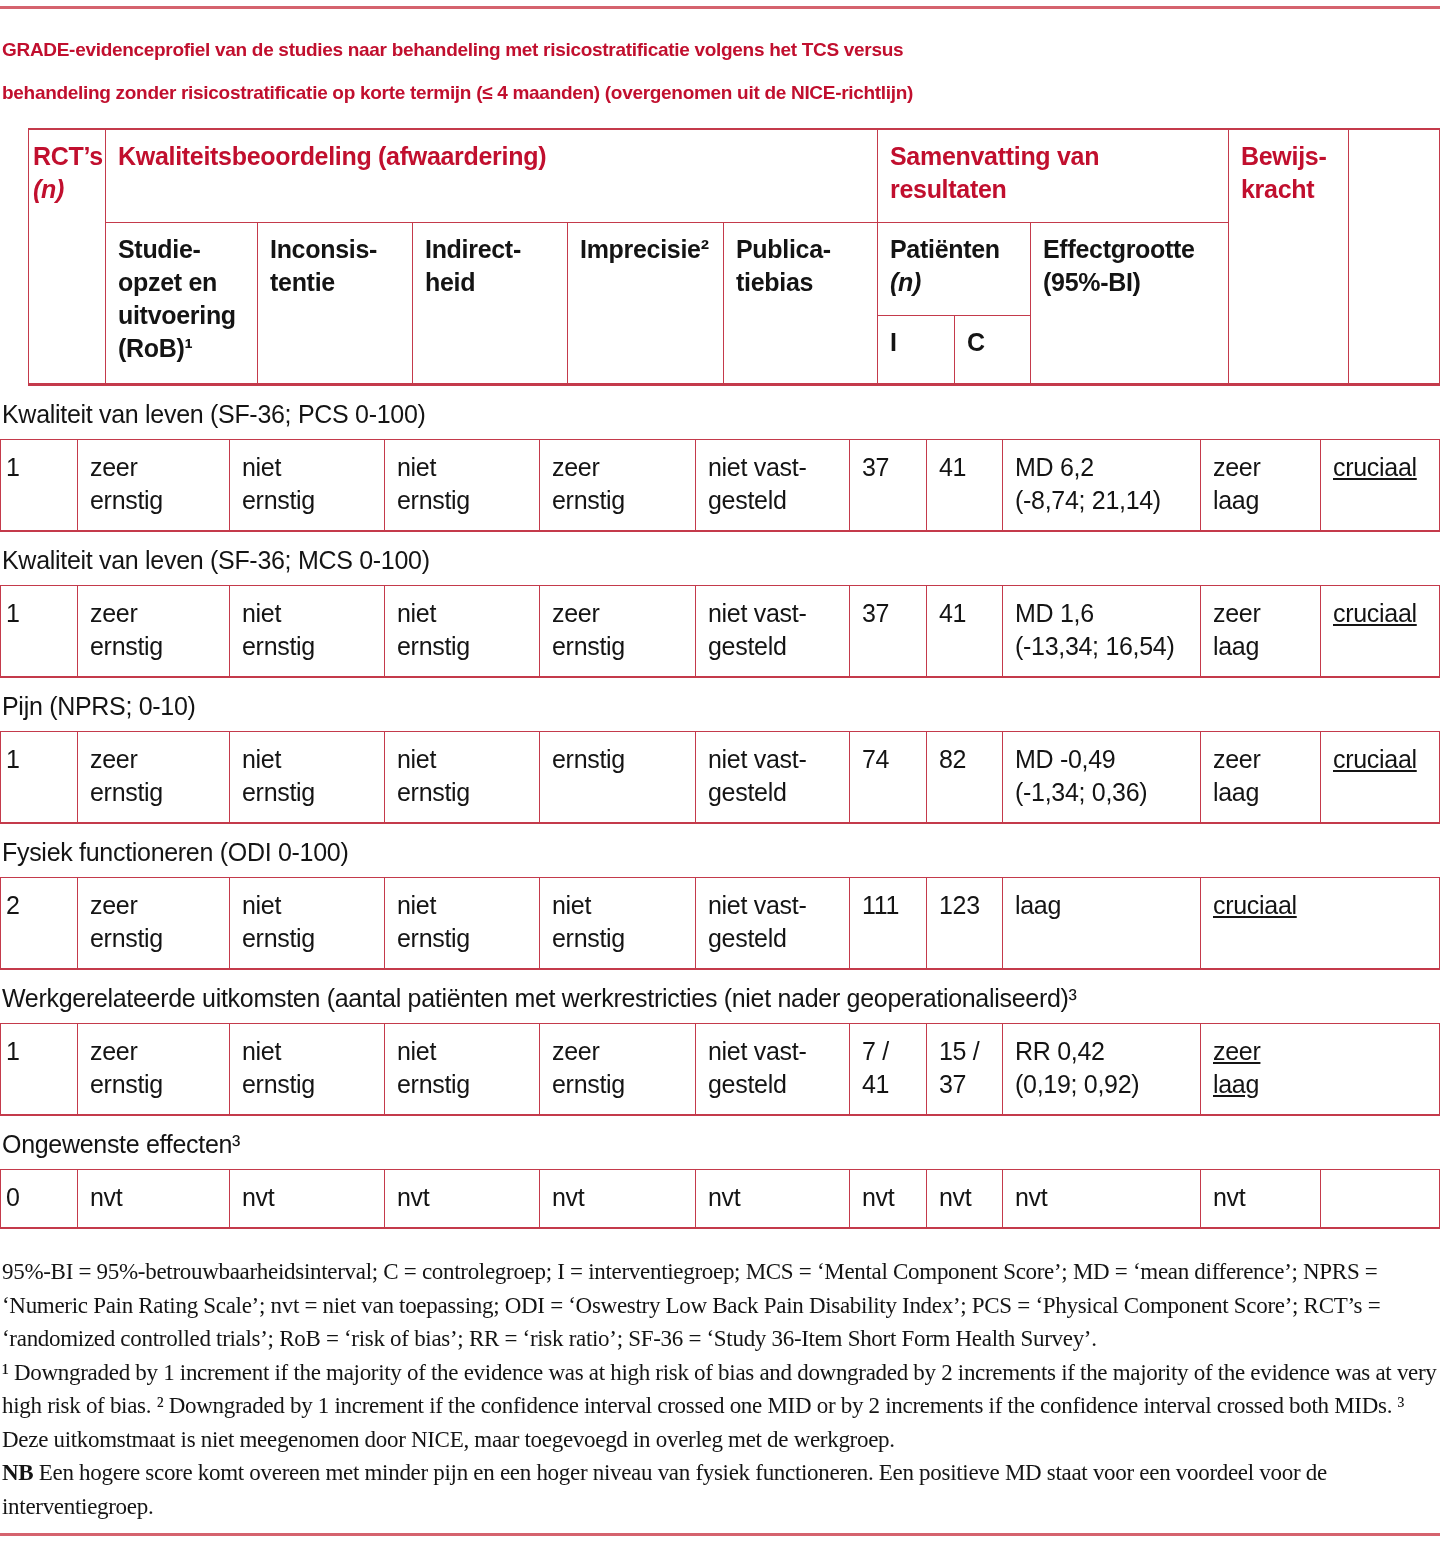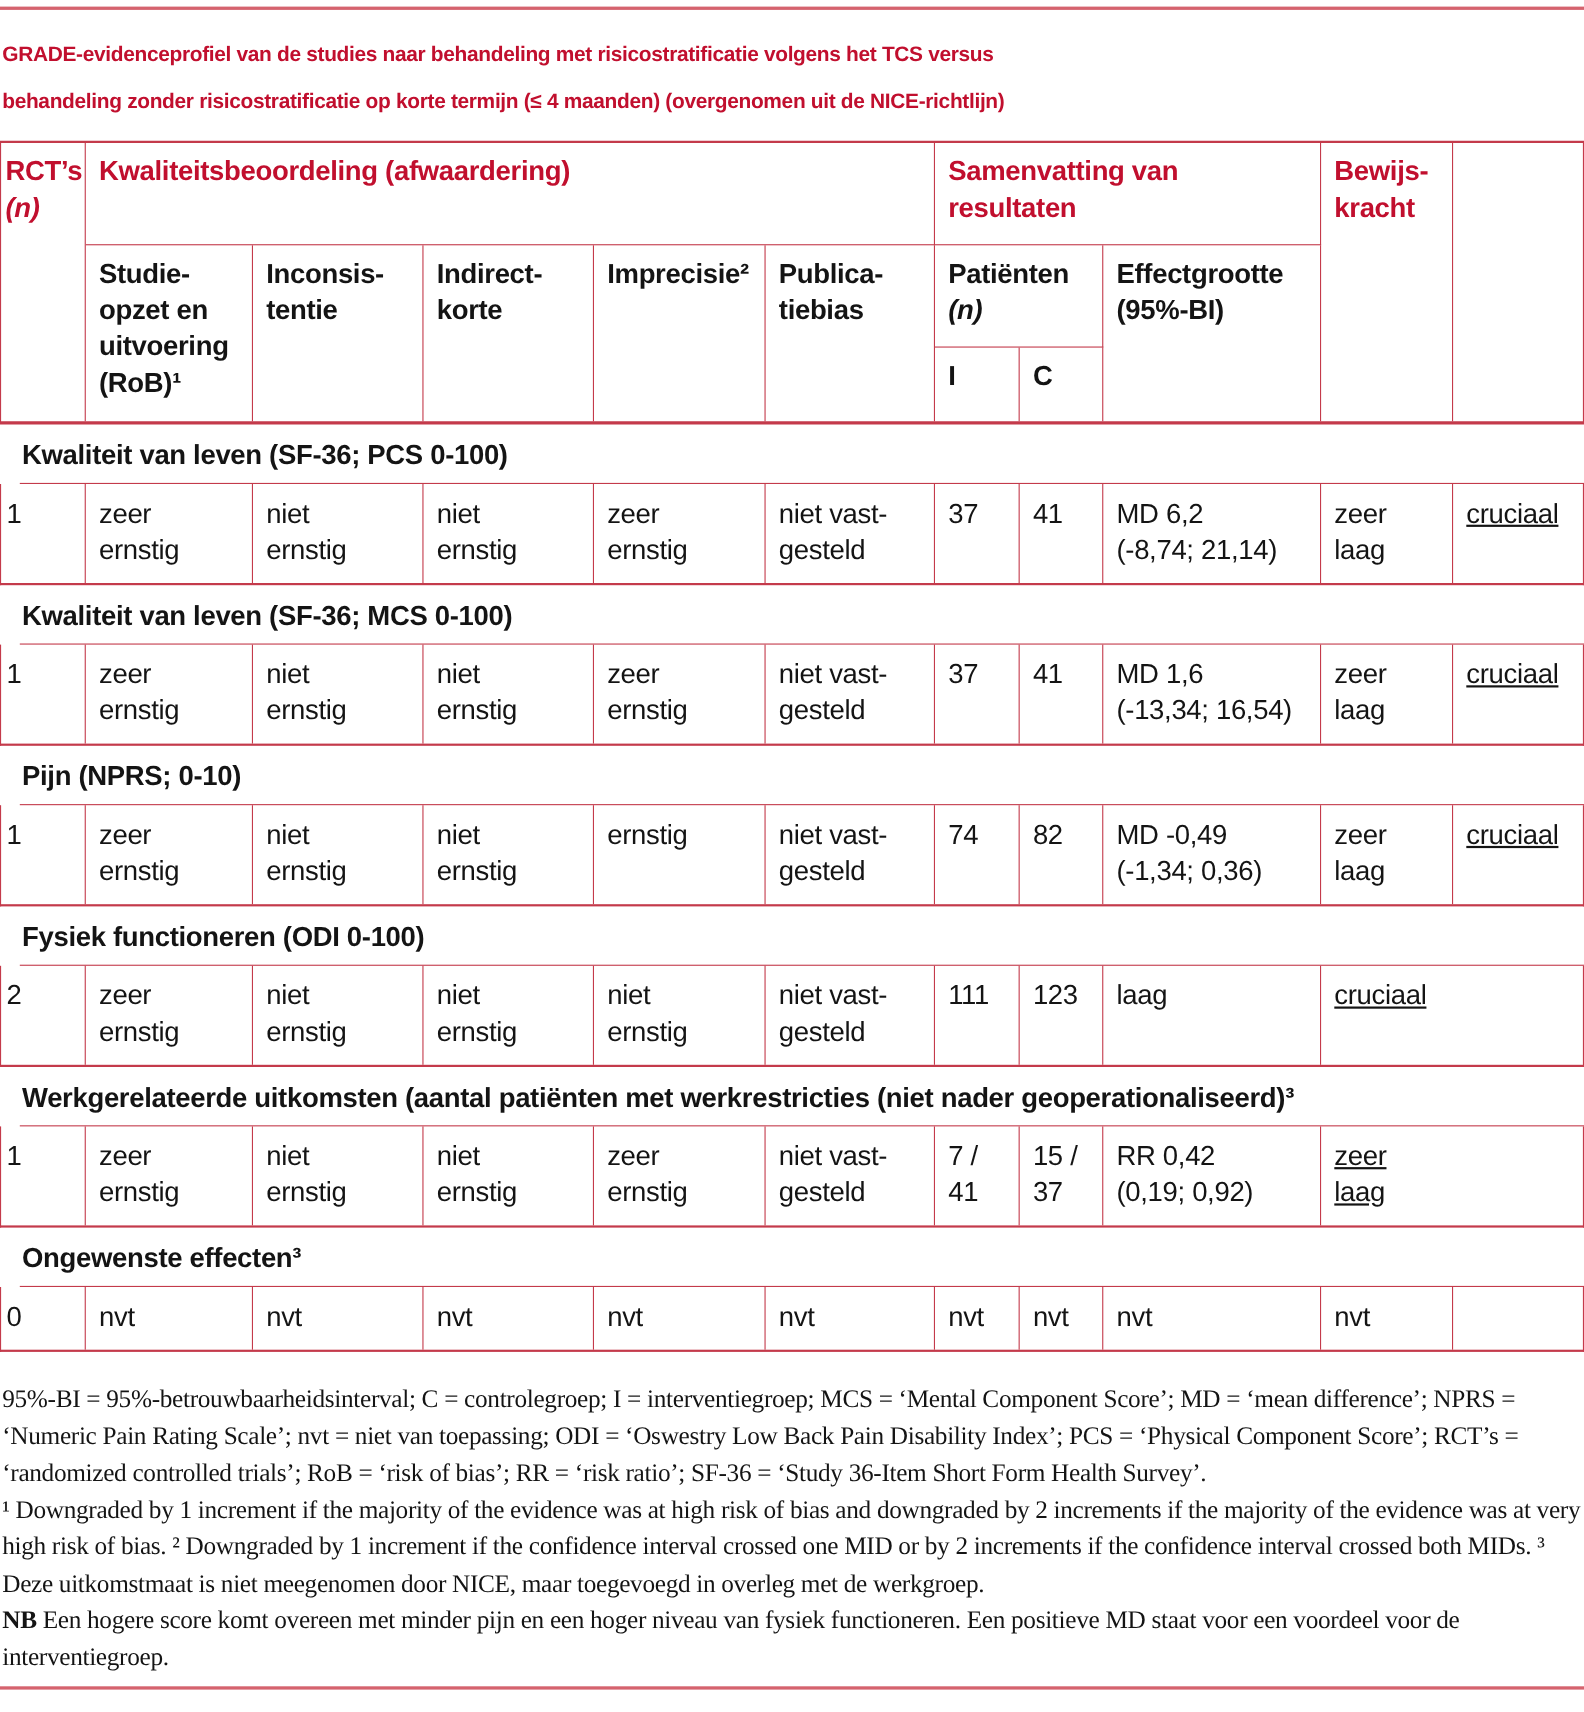--- a/index.html
+++ b/index.html
@@ -26,21 +26,21 @@
   }
 
   
   .thead{
     display:grid;grid-template-columns:var(--cols);
     grid-template-rows:93px 93px 67px;
     border-top:2px solid var(--line);
     border-bottom:3px solid var(--line);
     border-left:1.5px solid var(--line);
     border-right:1.5px solid var(--line);
-    font-weight:bold;font-size:25px;line-height:33px;
+    font-weight:bold;font-size:25px;line-height:33px;margin-left:28px;
   }
   .hcell{
     border-right:1.5px solid var(--line);
     padding:10px 8px 4px 12px;white-space:pre-line;
   }
   .hcell.red{color:var(--red-text);}
   .h-rct{grid-area:1/1/4/2;padding-left:4px;}
   .h-quality{grid-area:1/2/2/7;border-bottom:1.5px solid var(--line);}
   .h-summary{grid-area:1/7/2/10;border-bottom:1.5px solid var(--line);}
   .h-evidence{grid-area:1/10/4/11;}
@@ -51,24 +51,23 @@
   .h-sub4{grid-area:2/5/4/6;}
   .h-sub5{grid-area:2/6/4/7;}
   .h-patients{grid-area:2/7/3/9;border-bottom:1.5px solid var(--line);}
   .h-effect{grid-area:2/9/4/10;}
   .h-i{grid-area:3/7/4/8;}
   .h-c{grid-area:3/8/4/9;}
   .nvar{font-style:italic;display:block;}
 
   
   .section-title{
-    font-weight:bold;font-size:25px;line-height:30px;
+    font-weight:normal;font-size:25px;line-height:30px;
     padding:13px 4px 10px 2px;
     border-bottom:1.5px solid var(--line);
-    margin-left:18px;
   }
   .grid-row{
     display:grid;grid-template-columns:var(--cols);
     border-left:1.5px solid var(--line);
     border-right:1.5px solid var(--line);
     border-bottom:2px solid var(--line);
     font-size:25px;line-height:33px;
   }
   .cell{
     border-right:1.5px solid var(--line);
@@ -99,21 +98,21 @@
 resultaten</div>
   <div class="hcell red h-evidence">Bewijs-
 kracht</div>
   <div class="hcell h-sub1">Studie-
 opzet en
 uitvoering
 (RoB)¹</div>
   <div class="hcell h-sub2">Inconsis-
 tentie</div>
   <div class="hcell h-sub3">Indirect-
-korte</div>
+heid</div>
   <div class="hcell h-sub4">Imprecisie²</div>
   <div class="hcell h-sub5">Publica-
 tiebias</div>
   <div class="hcell h-patients"><span>Patiënten</span><span class="nvar">(n)</span></div>
   <div class="hcell h-effect">Effectgrootte
 (95%-BI)</div>
   <div class="hcell h-i">I</div>
   <div class="hcell h-c">C</div>
 </div>
 

